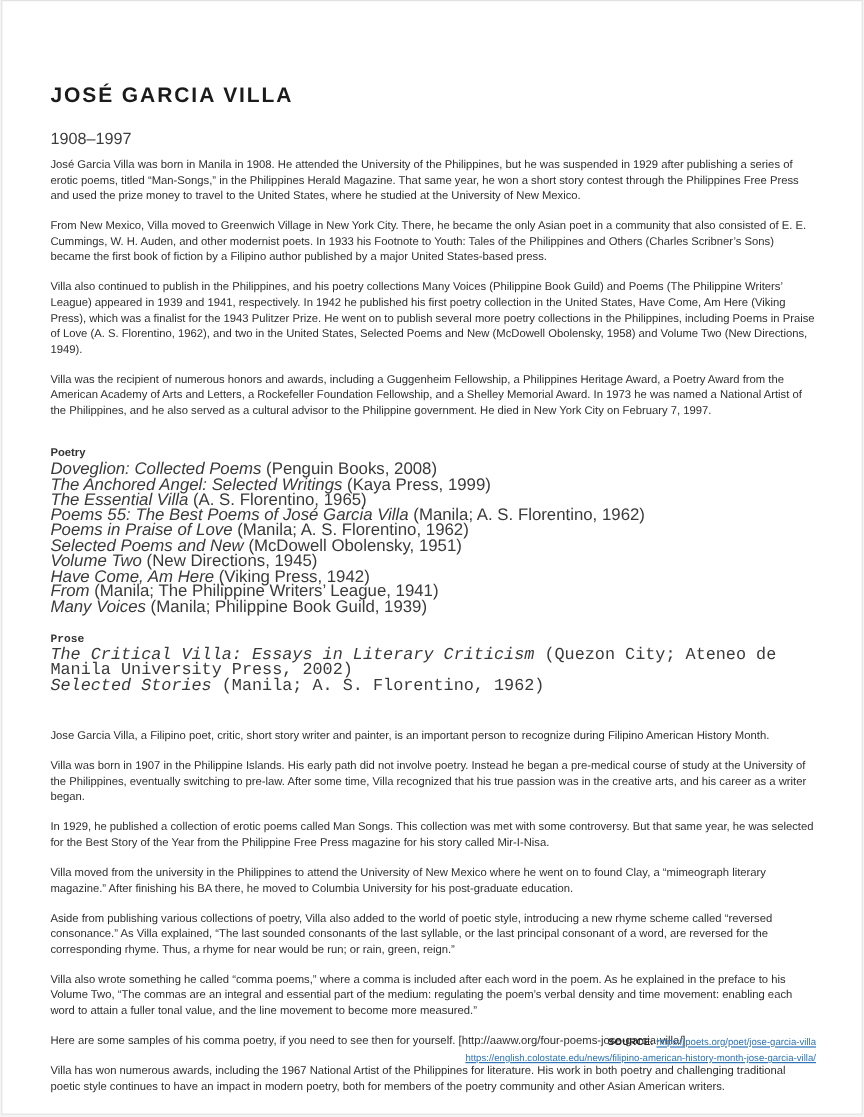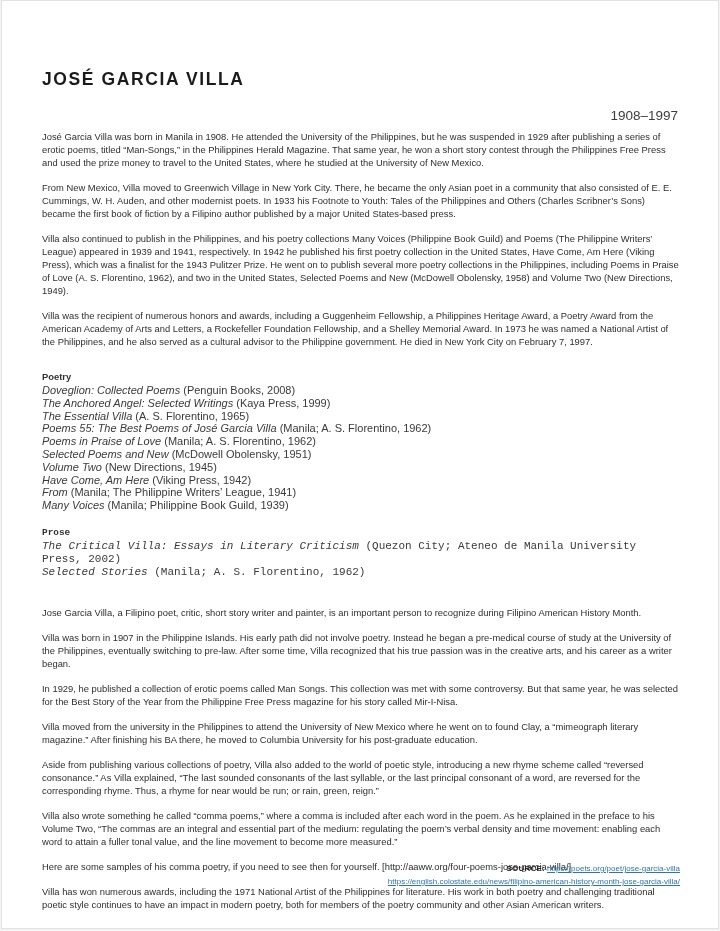--- a/index.html
+++ b/index.html
@@ -22,21 +22,20 @@
     font-size:17.5px;
     font-weight:bold;
     letter-spacing:1.6px;
     color:#1b1b1b;
   }
   .dates {
     margin:18px 40px 0 40px;
     font-size:13.5px;
     font-weight:400;
     color:#3d3d3d;
-    text-align:right;
   }
   .columns {
     display:flex;
     margin:7px 38px 0 40px;
     gap:28px;
     flex-direction:column;
   }
   .col {
     flex:1 1 0;
     min-width:0;
@@ -45,21 +44,21 @@
     color:#2e2e2e;
   }
   .col p { margin:0 0 12px 0; }
   .bib-section { margin-top:22px; }
   .bib-heading {
     font-size:9.4px;
     font-weight:bold;
     color:#333333;
     margin:0 0 1px 0;
   }
-  .bib-list { font-size:11px; line-height:12.8px; color:#3a3a3a; }
+  .bib-list { font-size:14px; line-height:12.8px; color:#3a3a3a; }
   .bib-item { margin:0; }
   .bib-title { font-style:italic; }
   .prose-section { margin-top:14px;font-family:Liberation Mono, monospace; }
   .footer {
     position:absolute;
     top:861px;
     right:38px;
     left:40px;
     text-align:right;
     font-size:8px;
@@ -111,21 +110,21 @@
     </div>
 
     <div class="col">
       <p>Jose Garcia Villa, a Filipino poet, critic, short story writer and painter, is an important person to recognize during Filipino American History Month.</p>
       <p>Villa was born in 1907 in the Philippine Islands. His early path did not involve poetry. Instead he began a pre-medical course of study at the University of the Philippines, eventually switching to pre-law. After some time, Villa recognized that his true passion was in the creative arts, and his career as a writer began.</p>
       <p>In 1929, he published a collection of erotic poems called Man Songs. This collection was met with some controversy. But that same year, he was selected for the Best Story of the Year from the Philippine Free Press magazine for his story called Mir-I-Nisa.</p>
       <p>Villa moved from the university in the Philippines to attend the University of New Mexico where he went on to found Clay, a “mimeograph literary magazine.” After finishing his BA there, he moved to Columbia University for his post-graduate education.</p>
       <p>Aside from publishing various collections of poetry, Villa also added to the world of poetic style, introducing a new rhyme scheme called “reversed consonance.” As Villa explained, “The last sounded consonants of the last syllable, or the last principal consonant of a word, are reversed for the corresponding rhyme. Thus, a rhyme for near would be run; or rain, green, reign.”</p>
       <p>Villa also wrote something he called “comma poems,” where a comma is included after each word in the poem. As he explained in the preface to his Volume Two, “The commas are an integral and essential part of the medium: regulating the poem’s verbal density and time movement: enabling each word to attain a fuller tonal value, and the line movement to become more measured.”</p>
       <p>Here are some samples of his comma poetry, if you need to see then for yourself. [http://aaww.org/four-poems-jose-garcia-villa/]</p>
-      <p>Villa has won numerous awards, including the 1971 National Artist of the Philippines for literature. His work in both poetry and challenging traditional poetic style continues to have an impact in modern poetry, both for members of the poetry community and other Asian American writers.</p>
+      <p>Villa has won numerous awards, including the 1967 National Artist of the Philippines for literature. His work in both poetry and challenging traditional poetic style continues to have an impact in modern poetry, both for members of the poetry community and other Asian American writers.</p>
     </div>
 
   </div>
 
   <div class="footer">
     <div>
       <span class="src-label">SOURCE:</span>
       <a href="#" style="color: rgb(46, 116, 181);">https://poets.org/poet/jose-garcia-villa</a>
     </div>
     <div>

